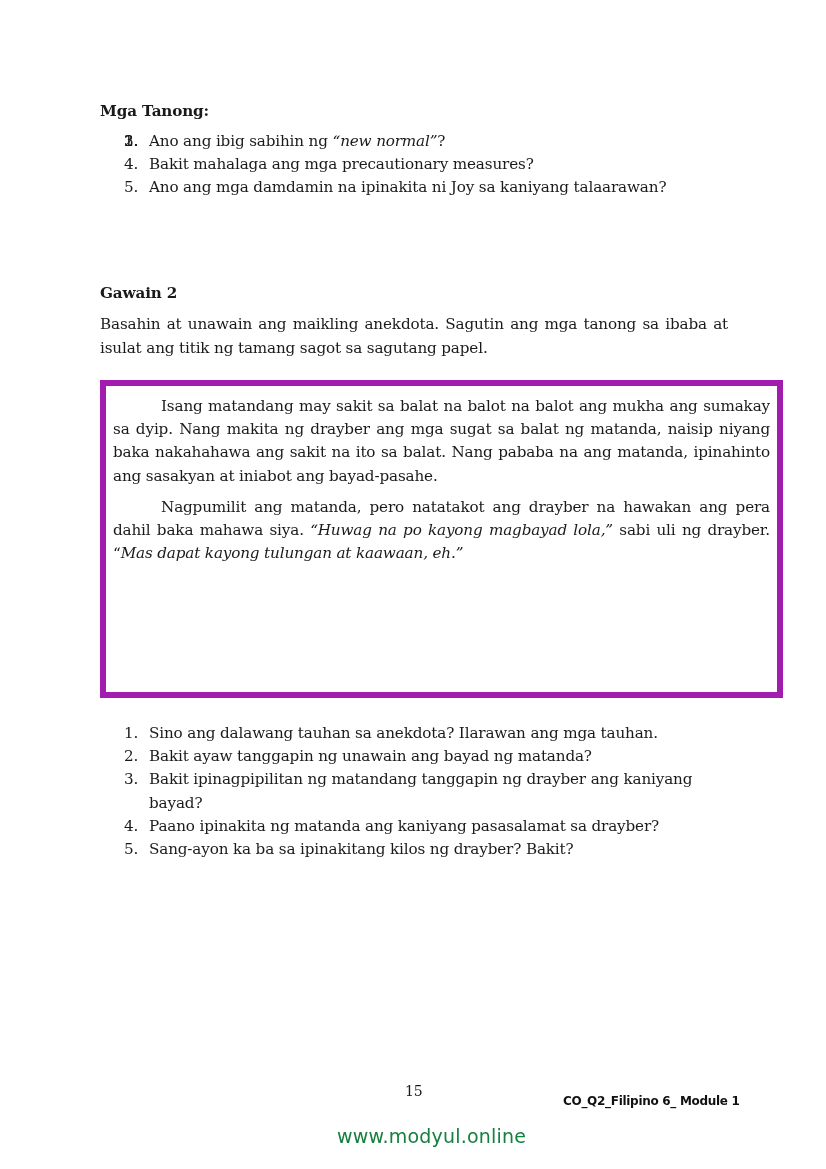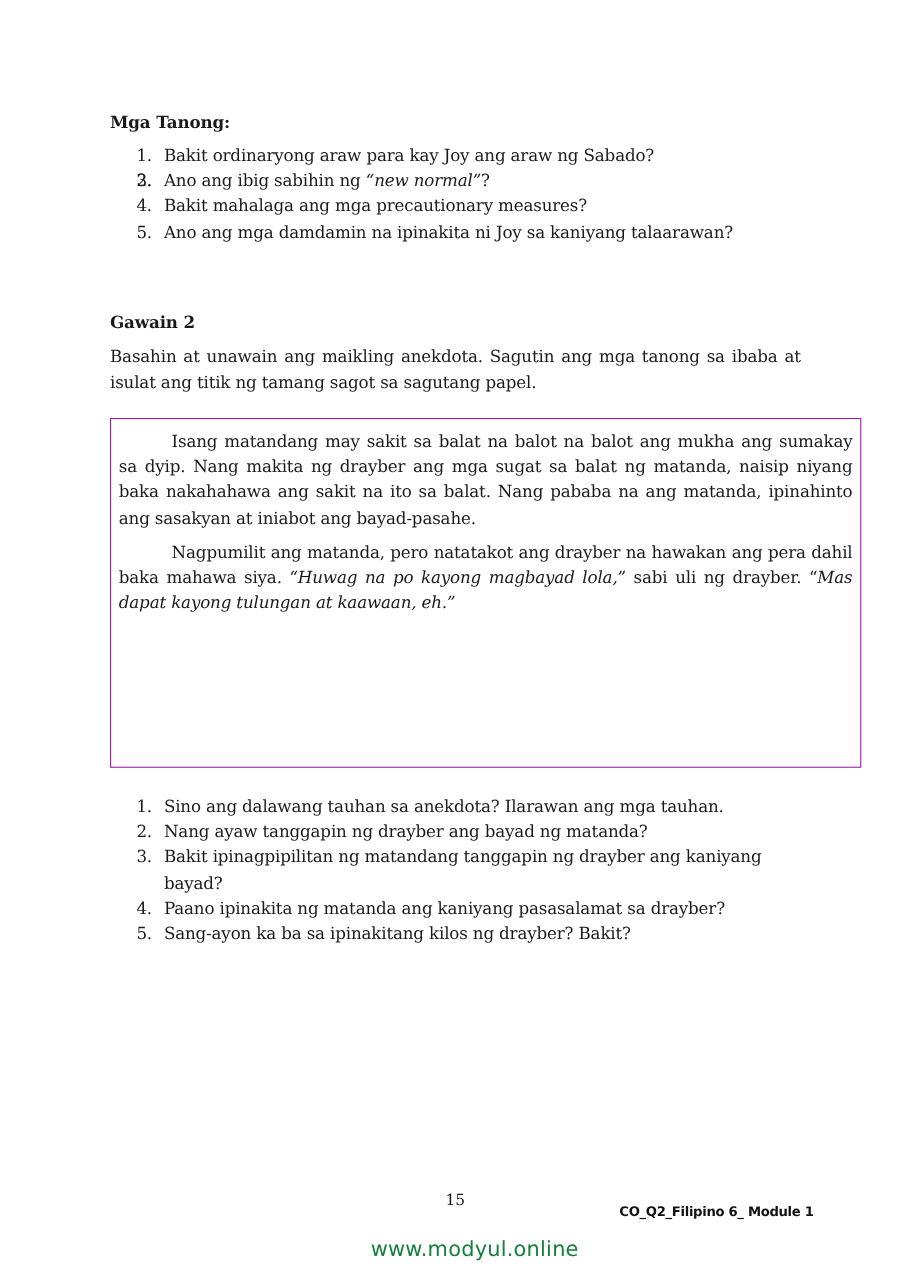--- a/index.html
+++ b/index.html
@@ -65,21 +65,21 @@
       text-align: justify;
       text-align-last: left;
     }
     #anecdote-box {
       position: absolute;
       left: 100px;
       top: 380px;
       width: 683px;
       height: 318px;
       box-sizing: border-box;
-      border: 1px solid #a21caf;
+      border: 6px solid #a21caf;
       padding: 9px 7px 0 7px;
     }
     #anecdote-box p {
       margin: 0 0 8px 0;
       line-height: 23.2px;
       text-align: justify;
       text-indent: 48px;
     }
     #anecdote-box p.indent-small {
       text-indent: 41px;
@@ -119,21 +119,20 @@
 </head>
 <body>
 
 <div class="page-text">
 
   <h3 id="mga-tanong-heading" class="page-text">Mga Tanong:</h3>
 
   <ol id="questions-1" class="qlist page-text">
     <li>
       <span class="num">1.</span>
-      <span>Bakit ordinaryong araw para kay Joy ang araw ng Sabado?</span>
     </li>
     <li>
       <span class="num">2.</span>
     </li>
     <li>
       <span class="num">3.</span>
       <span>Ano ang ibig sabihin ng </span><em>“new normal”</em><span>?</span>
     </li>
     <li>
       <span class="num">4.</span>
@@ -154,21 +153,21 @@
     <p><span>Nagpumilit ang matanda, pero natatakot ang drayber na hawakan ang pera dahil baka mahawa siya. </span><em>“Huwag na po kayong magbayad lola,”</em><span> sabi uli ng drayber. “</span><em>Mas dapat kayong tulungan at kaawaan, eh.”</em></p>
   </div>
 
   <ol id="questions-2" class="qlist page-text">
     <li>
       <span class="num">1.</span>
       <span>Sino ang dalawang tauhan sa anekdota? Ilarawan ang mga tauhan.</span>
     </li>
     <li>
       <span class="num">2.</span>
-      <span>Nang ayaw tanggapin ng drayber ang bayad ng matanda?</span>
+      <span>Bakit ayaw tanggapin ng unawain ang bayad ng matanda?</span>
     </li>
     <li>
       <span class="num">3.</span>
       <span>Bakit ipinagpipilitan ng matandang tanggapin ng drayber ang kaniyang bayad?</span>
     </li>
     <li>
       <span class="num">4.</span>
       <span>Paano ipinakita ng matanda ang kaniyang pasasalamat sa drayber?</span>
     </li>
     <li>

